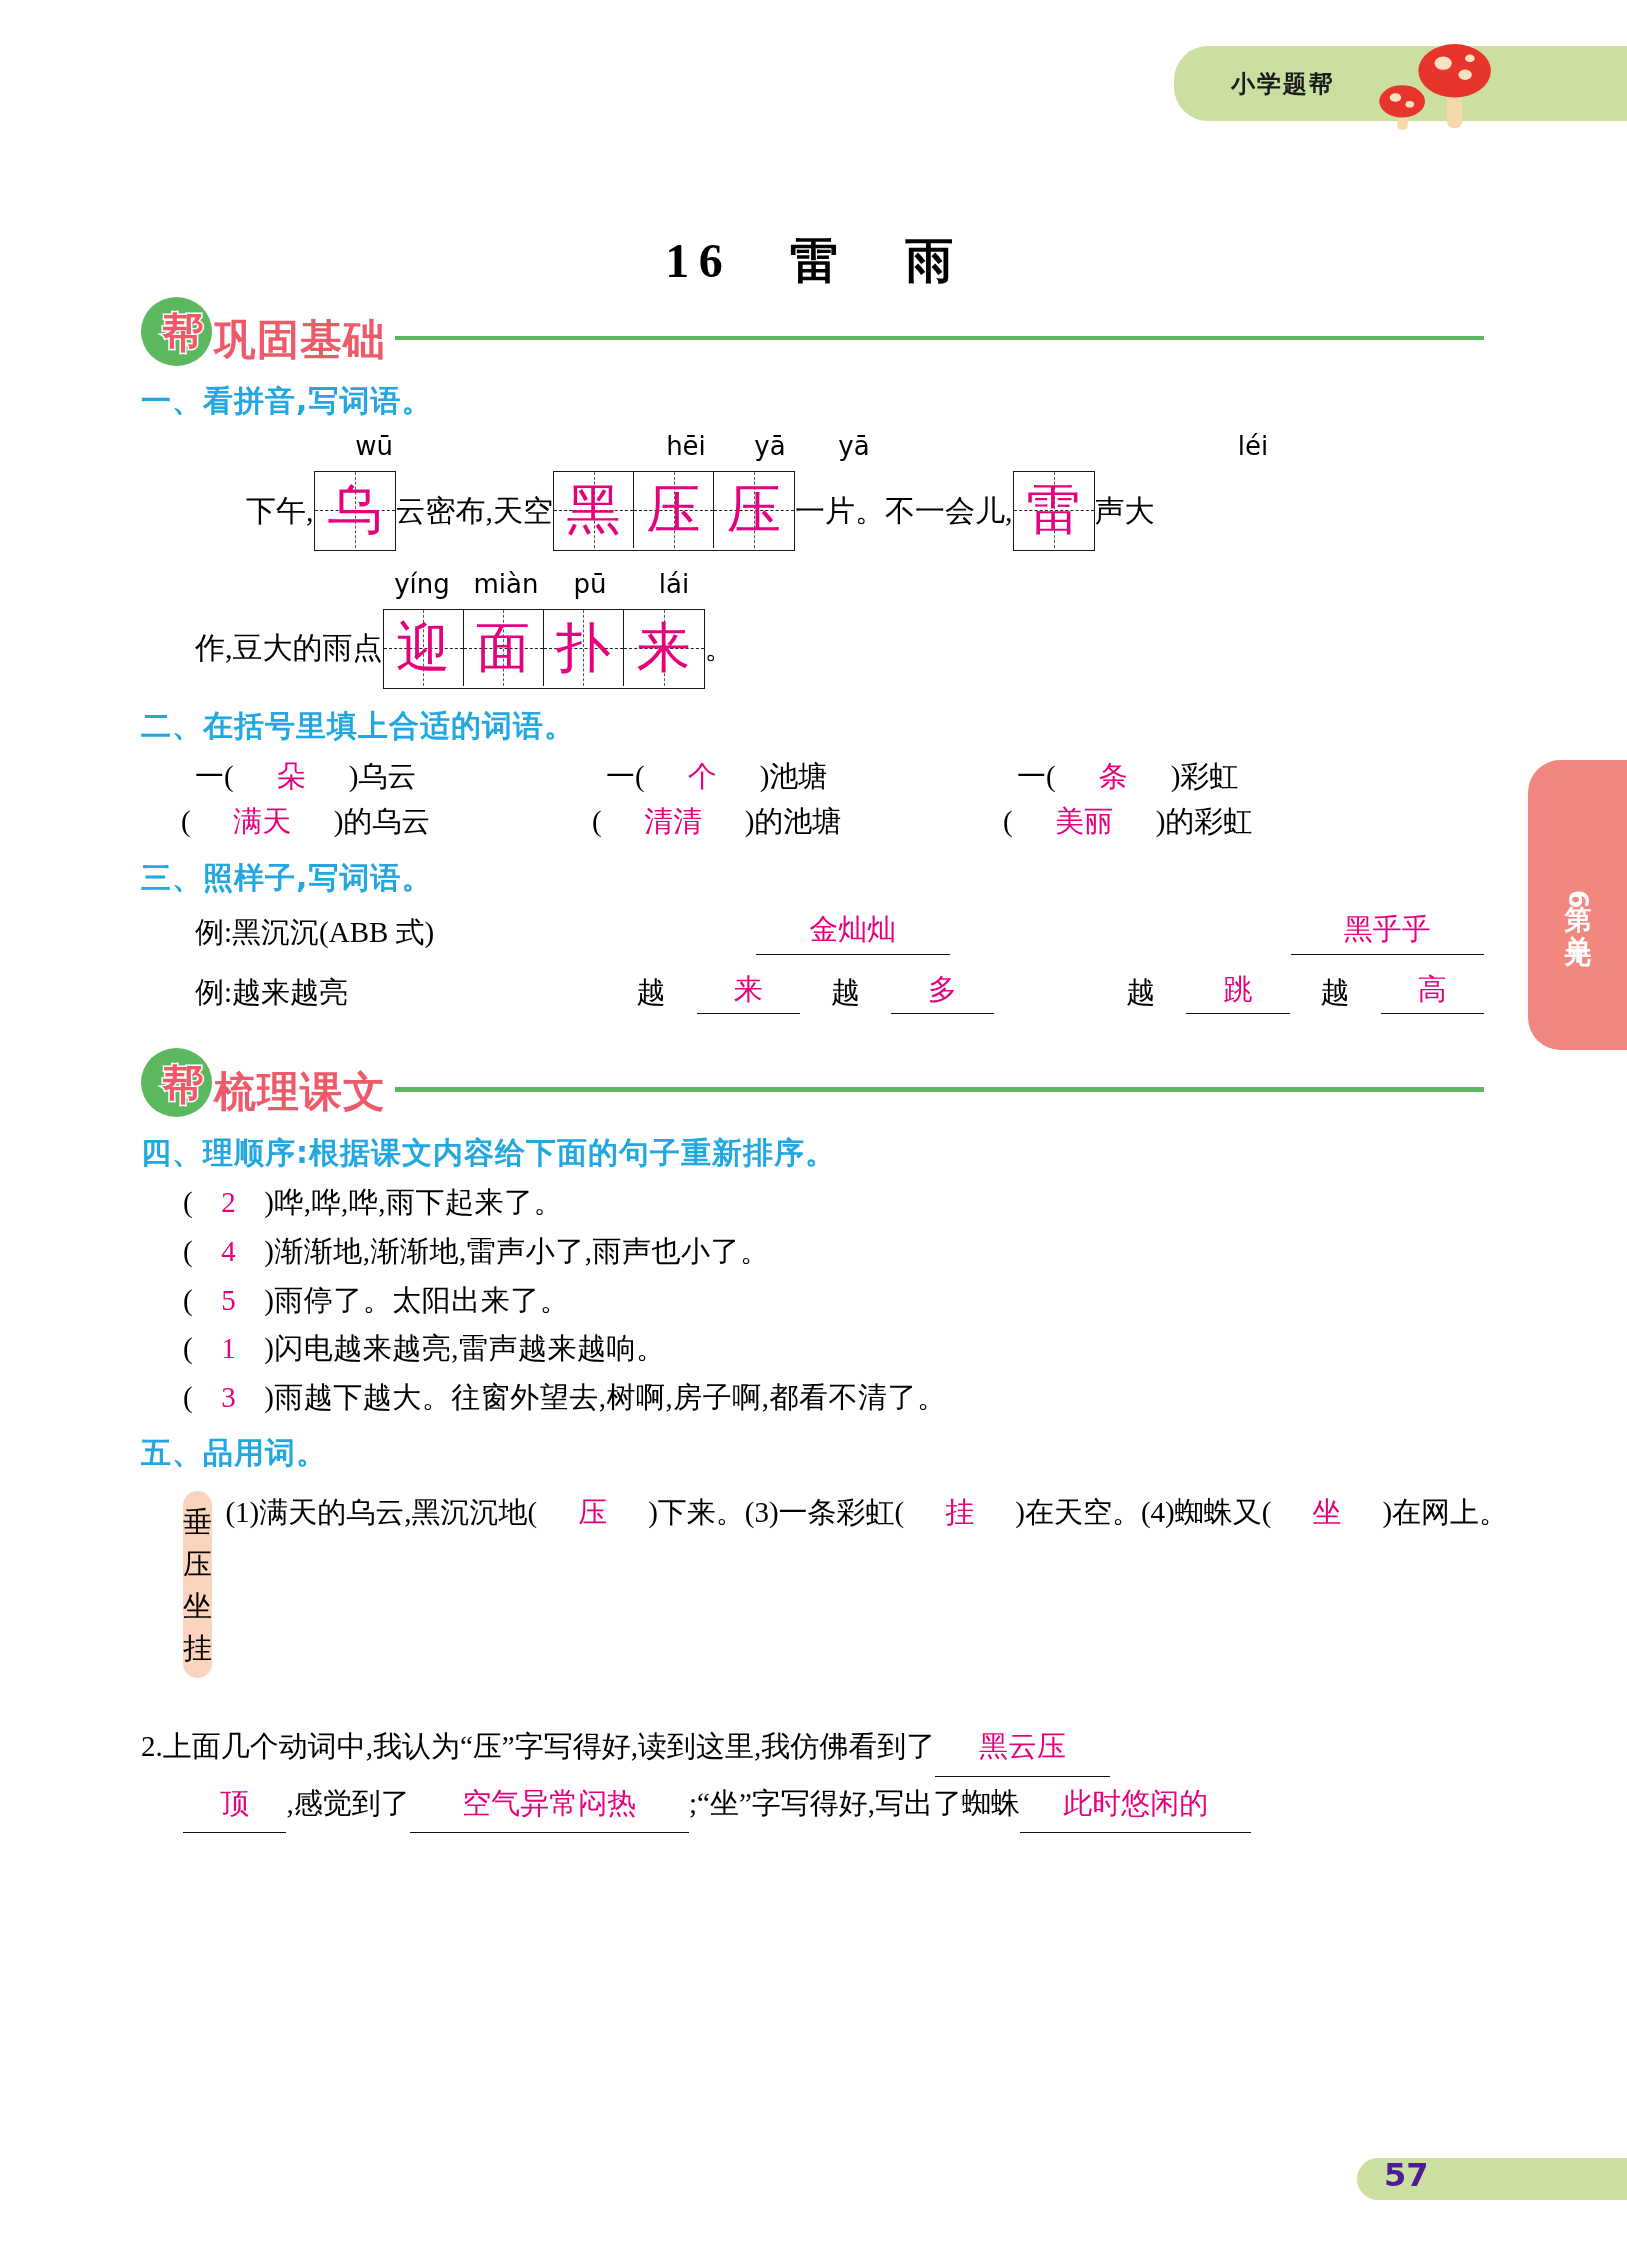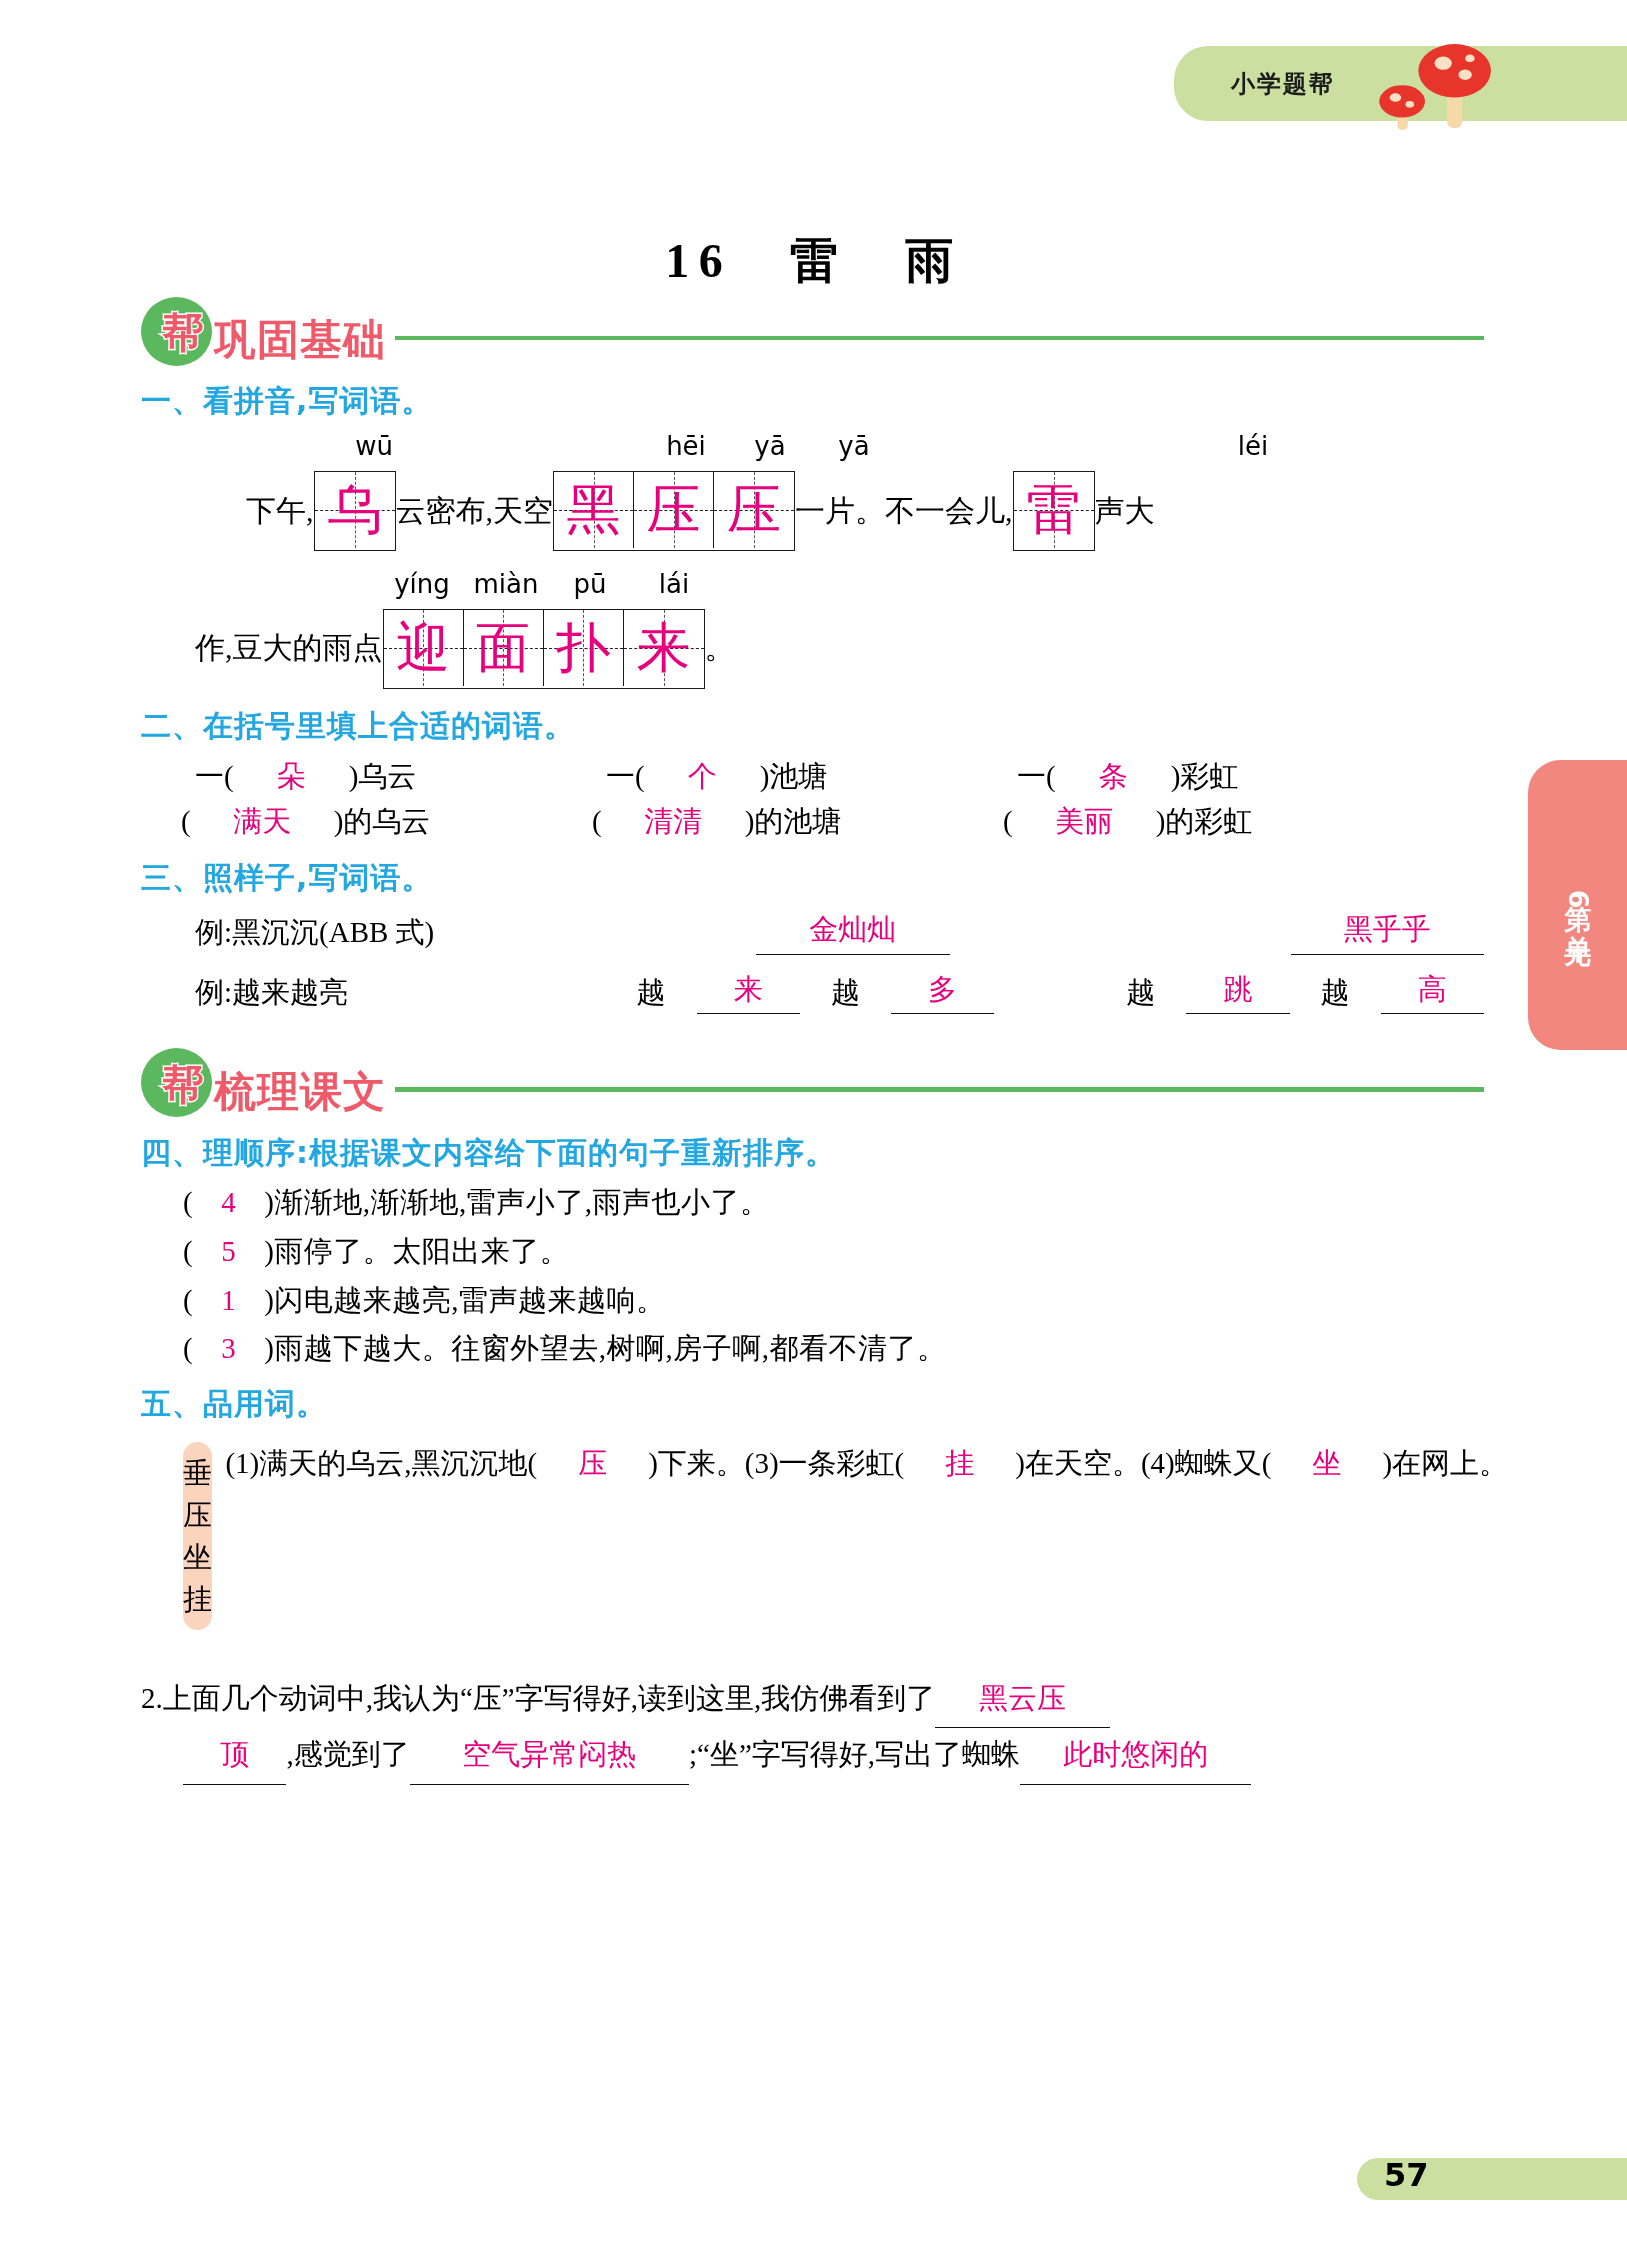--- a/index.html
+++ b/index.html
@@ -304,21 +304,21 @@
     height: 42px;
     background: #cbe0a0;
     border-radius: 21px 0 0 21px;
   }
   .footer-page {
     position: absolute;
     left: 1384px;
     top: 2156px;
     font-size: 32px;
     font-weight: bold;
-    color: #000000;
+    color: #4c1d95;
     font-family: "DejaVu Sans", "Liberation Sans", sans-serif;
   }
 </style>
 </head>
 <body>
 
 <div class="header-banner">
   <span class="header-banner-text">小学题帮</span>
 </div>
 <svg class="mushrooms" viewBox="0 0 170 110">
@@ -467,20 +467,23 @@
   <div class="section-banner" style="margin-top:34px">
     <div class="sec-circle"></div>
     <div class="sec-bang">帮</div>
     <div class="sec-title">梳理课文</div>
     <div class="sec-rule"></div>
   </div>
 
   <div class="ex-heading">四、理顺序:根据课文内容给下面的句子重新排序。</div>
 
   <div class="order-item">
+    <span>(</span><span class="order-num">2</span><span>)哗,哗,哗,雨下起来了。</span>
+  </div>
+  <div class="order-item">
     <span>(</span><span class="order-num">4</span><span>)渐渐地,渐渐地,雷声小了,雨声也小了。</span>
   </div>
   <div class="order-item">
     <span>(</span><span class="order-num">5</span><span>)雨停了。太阳出来了。</span>
   </div>
   <div class="order-item">
     <span>(</span><span class="order-num">1</span><span>)闪电越来越亮,雷声越来越响。</span>
   </div>
   <div class="order-item">
     <span>(</span><span class="order-num">3</span><span>)雨越下越大。往窗外望去,树啊,房子啊,都看不清了。</span>

